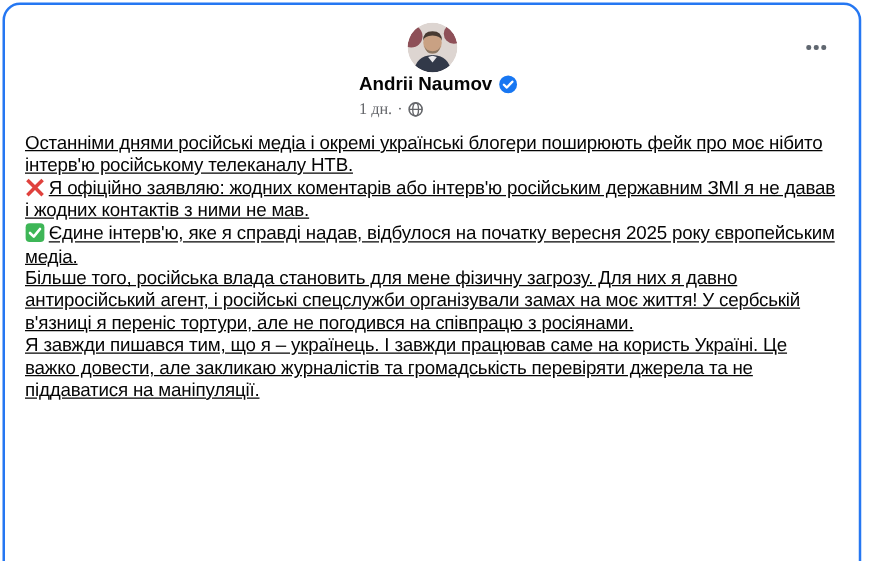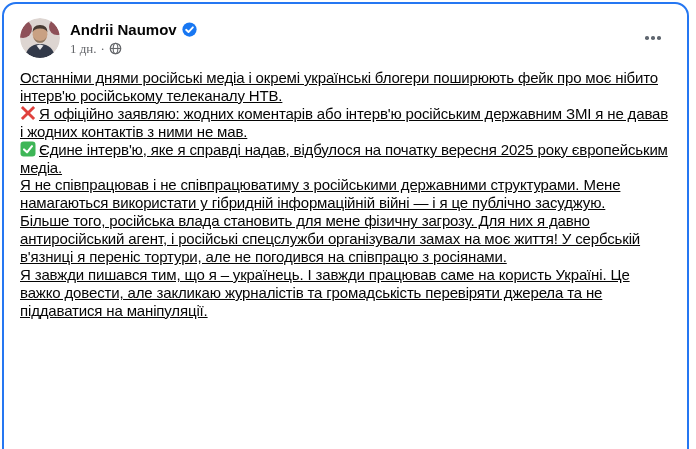--- a/index.html
+++ b/index.html
@@ -14,21 +14,21 @@
     left: 2px; top: 2px;
     width: 687px;
     height: 492px; 
     background: #ffffff;
     border: 2px solid #2577f2;
     border-radius: 14px;
     box-sizing: border-box;
     padding: 14px 16px 0 16px;
   }
   
-  .header { display: flex; align-items: center; position: relative; }
+  .header { display: flex; align-items: center; position: relative; flex-direction: column; }
   .avatar {
     width: 40px; height: 40px; border-radius: 50%;
     overflow: hidden; flex: 0 0 40px; cursor: pointer;
   }
   .header-text { margin-left: 10px; display: flex; flex-direction: column; gap: 2px; }
   .name-row { display: flex; align-items: center; gap: 5px; }
   .author {
     font-size: 15px; font-weight: 700; color: #050505; line-height: 19px; cursor: pointer;
   }
   .badge { display: inline-flex; }
@@ -118,19 +118,18 @@
 
   <div class="post-body">
     <p><span>Останніми днями російські медіа і окремі українські блогери поширюють фейк про моє нібито інтерв'ю російському телеканалу НТВ.</span></p>
     <p><span class="inline-emoji"><svg width="16" height="16" viewBox="0 0 16 16">
             <path d="M2.9 0.9 L8 6 L13.1 0.9 L15.1 2.9 L10 8 L15.1 13.1 L13.1 15.1 L8 10 L2.9 15.1 L0.9 13.1 L6 8 L0.9 2.9 Z" fill="#e0413d"></path>
           </svg></span><span>Я офіційно заявляю: жодних коментарів або інтерв'ю російським державним ЗМІ я не давав і жодних контактів з ними не мав.</span></p>
     <p><span class="inline-emoji"><svg width="16" height="16" viewBox="0 0 16 16">
             <rect x="0.5" y="0.5" width="15" height="15" rx="3.2" fill="#3eb657"></rect>
             <path d="M4 8.4 L7 11.3 L12 5.2" fill="none" stroke="#ffffff" stroke-width="2.1" stroke-linecap="round" stroke-linejoin="round"></path>
           </svg></span><span>Єдине інтерв'ю, яке я справді надав, відбулося на початку вересня 2025 року європейським медіа.</span></p>
-    <p><span>Я не співпрацював і не співпрацюватиму з російськими державними структурами. Мене намагаються використати у гібридній інформаційній війні — і я це публічно засуджую.</span></p>
     <p><span>Більше того, російська влада становить для мене фізичну загрозу. Для них я давно антиросійський агент, і російські спецслужби організували замах на моє життя! У сербській в'язниці я переніс тортури, але не погодився на співпрацю з росіянами.</span></p>
     <p><span>Я завжди пишався тим, що я – українець. І завжди працював саме на користь Україні. Це важко довести, але закликаю журналістів та громадськість перевіряти джерела та не піддаватися на маніпуляції.</span></p>
 
   </div>
 
 </div>
 
 </body></html>

